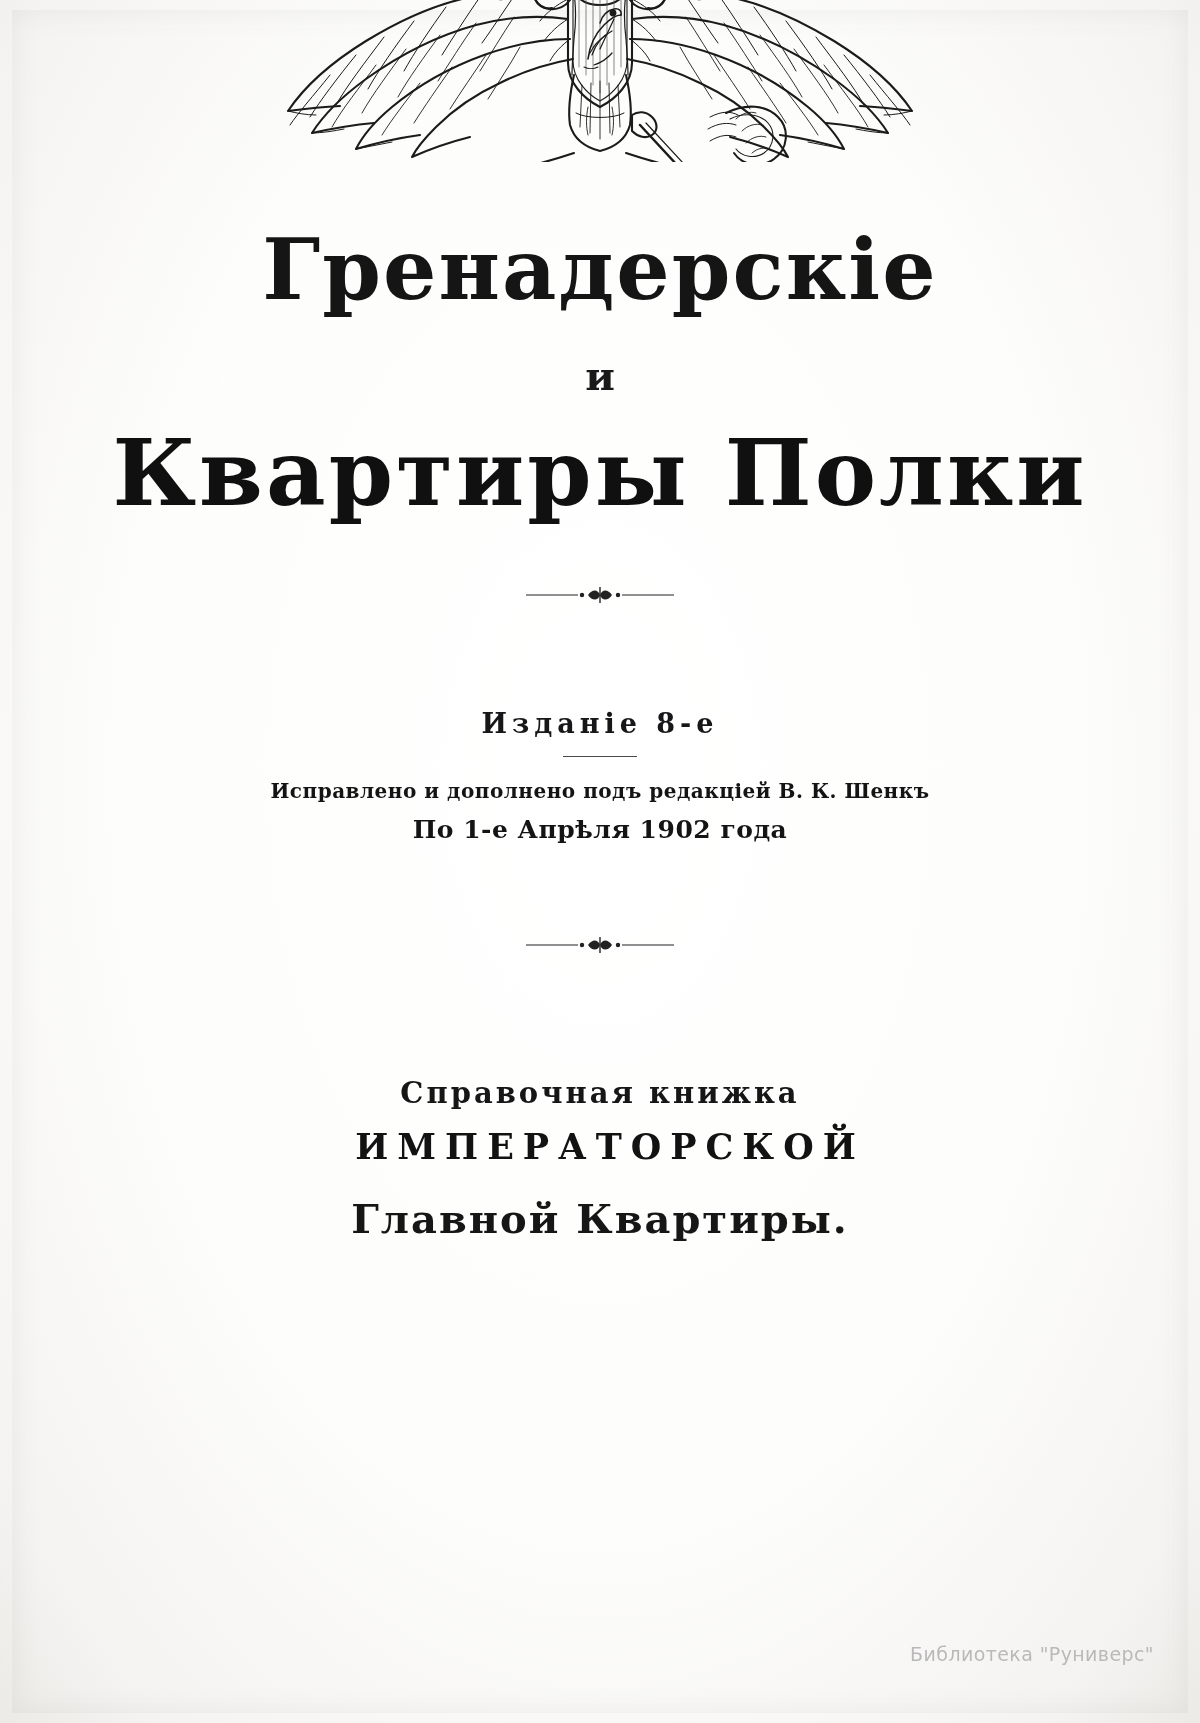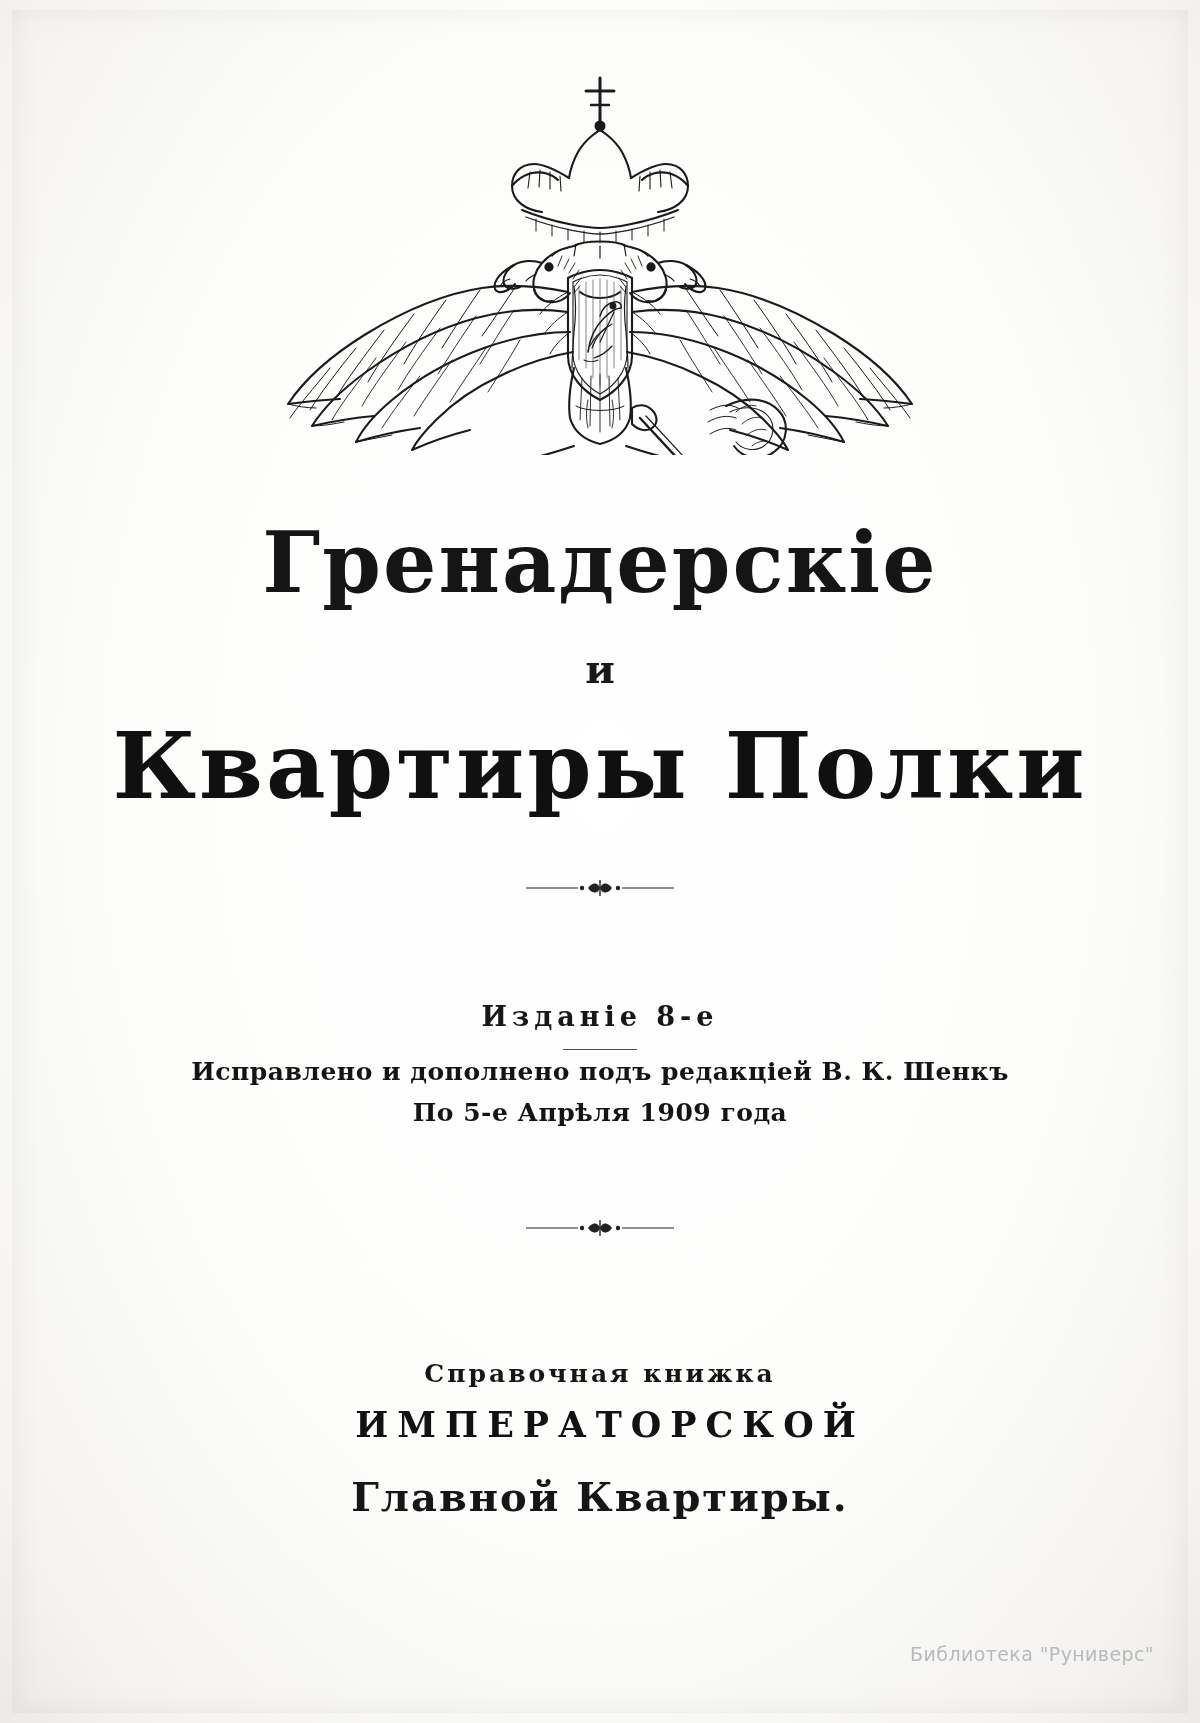--- a/index.html
+++ b/index.html
@@ -32,20 +32,21 @@
   }
 
   .content {
     position: absolute;
     left: 0; top: 0;
     width: 1200px;
     height: 1242px;
     display: flex;
     flex-direction: column;
     align-items: center;
+    justify-content: flex-end;
   }
 
   
   .emblem {
     margin-top: 60px;
     width: 880px;
     height: 400px;
     display: flex;
     align-items: center;
     justify-content: center;
@@ -106,46 +107,46 @@
     letter-spacing: 5px;
     color: #17171a;
   }
   .edition-rule {
     width: 74px;
     height: 1px;
     background: #4a4a4a;
     margin: 17px auto 0 auto;
   }
   .editor-line {
-    margin-top: 7px;
+    margin-top: 22px;
+    font-family: "DejaVu Serif", "Liberation Serif", serif;
+    font-weight: 700;
+    font-size: 20px;
+    letter-spacing: 0.5px;
+    color: #141414;
+    white-space: nowrap;
+  }
+  .date-line {
+    margin-top: 12px;
     font-family: "DejaVu Serif", "Liberation Serif", serif;
     font-weight: 700;
     font-size: 25px;
     letter-spacing: 0.5px;
     color: #141414;
-    white-space: nowrap;
-  }
-  .date-line {
-    margin-top: 12px;
-    font-family: "DejaVu Serif", "Liberation Serif", serif;
-    font-weight: 700;
-    font-size: 25px;
-    letter-spacing: 0.5px;
-    color: #141414;
   }
 
   
   .publisher {
     margin-top: 120px;
     text-align: center;
   }
   .pub-l1 {
     font-family: "DejaVu Serif", "Liberation Serif", serif;
     font-weight: 700;
-    font-size: 25px;
+    font-size: 29px;
     letter-spacing: 3px;
     color: #161616;
   }
   .pub-l2 {
     margin-top: 16px;
     font-family: "DejaVu Serif", "Liberation Serif", serif;
     font-weight: 700;
     font-size: 35px;
     letter-spacing: 9px;
     color: #121212;
@@ -376,21 +377,21 @@
         <path d="M92 11 C88 5 82 5 80 11 C82 17 88 17 92 11 Z" fill="#222" stroke="none"></path>
         <path d="M80 3 L80 19" stroke-width="1.4"></path>
       </g>
     </svg>
   </div>
 
   <div class="edition">
     <div class="edition-line">Изданіе 8-е</div>
     <div class="edition-rule"></div>
     <div class="editor-line">Исправлено  и  дополнено подъ  редакціей В.  К.  Шенкъ</div>
-    <div class="date-line">По 5-е Апрѣля 1909 года</div>
+    <div class="date-line">По 1-е Апрѣля 1902 года</div>
   </div>
 
   <div class="ornament second">
     <svg width="160" height="22" viewBox="0 0 160 22" xmlns="http://www.w3.org/2000/svg">
       <g stroke="#222" fill="none" stroke-width="1.2">
         <path d="M6 11 H58"></path>
         <path d="M102 11 H154"></path>
         <circle cx="62" cy="11" r="1.6" fill="#222"></circle>
         <circle cx="98" cy="11" r="1.6" fill="#222"></circle>
         <path d="M68 11 C72 5 78 5 80 11 C78 17 72 17 68 11 Z" fill="#222" stroke="none"></path>

